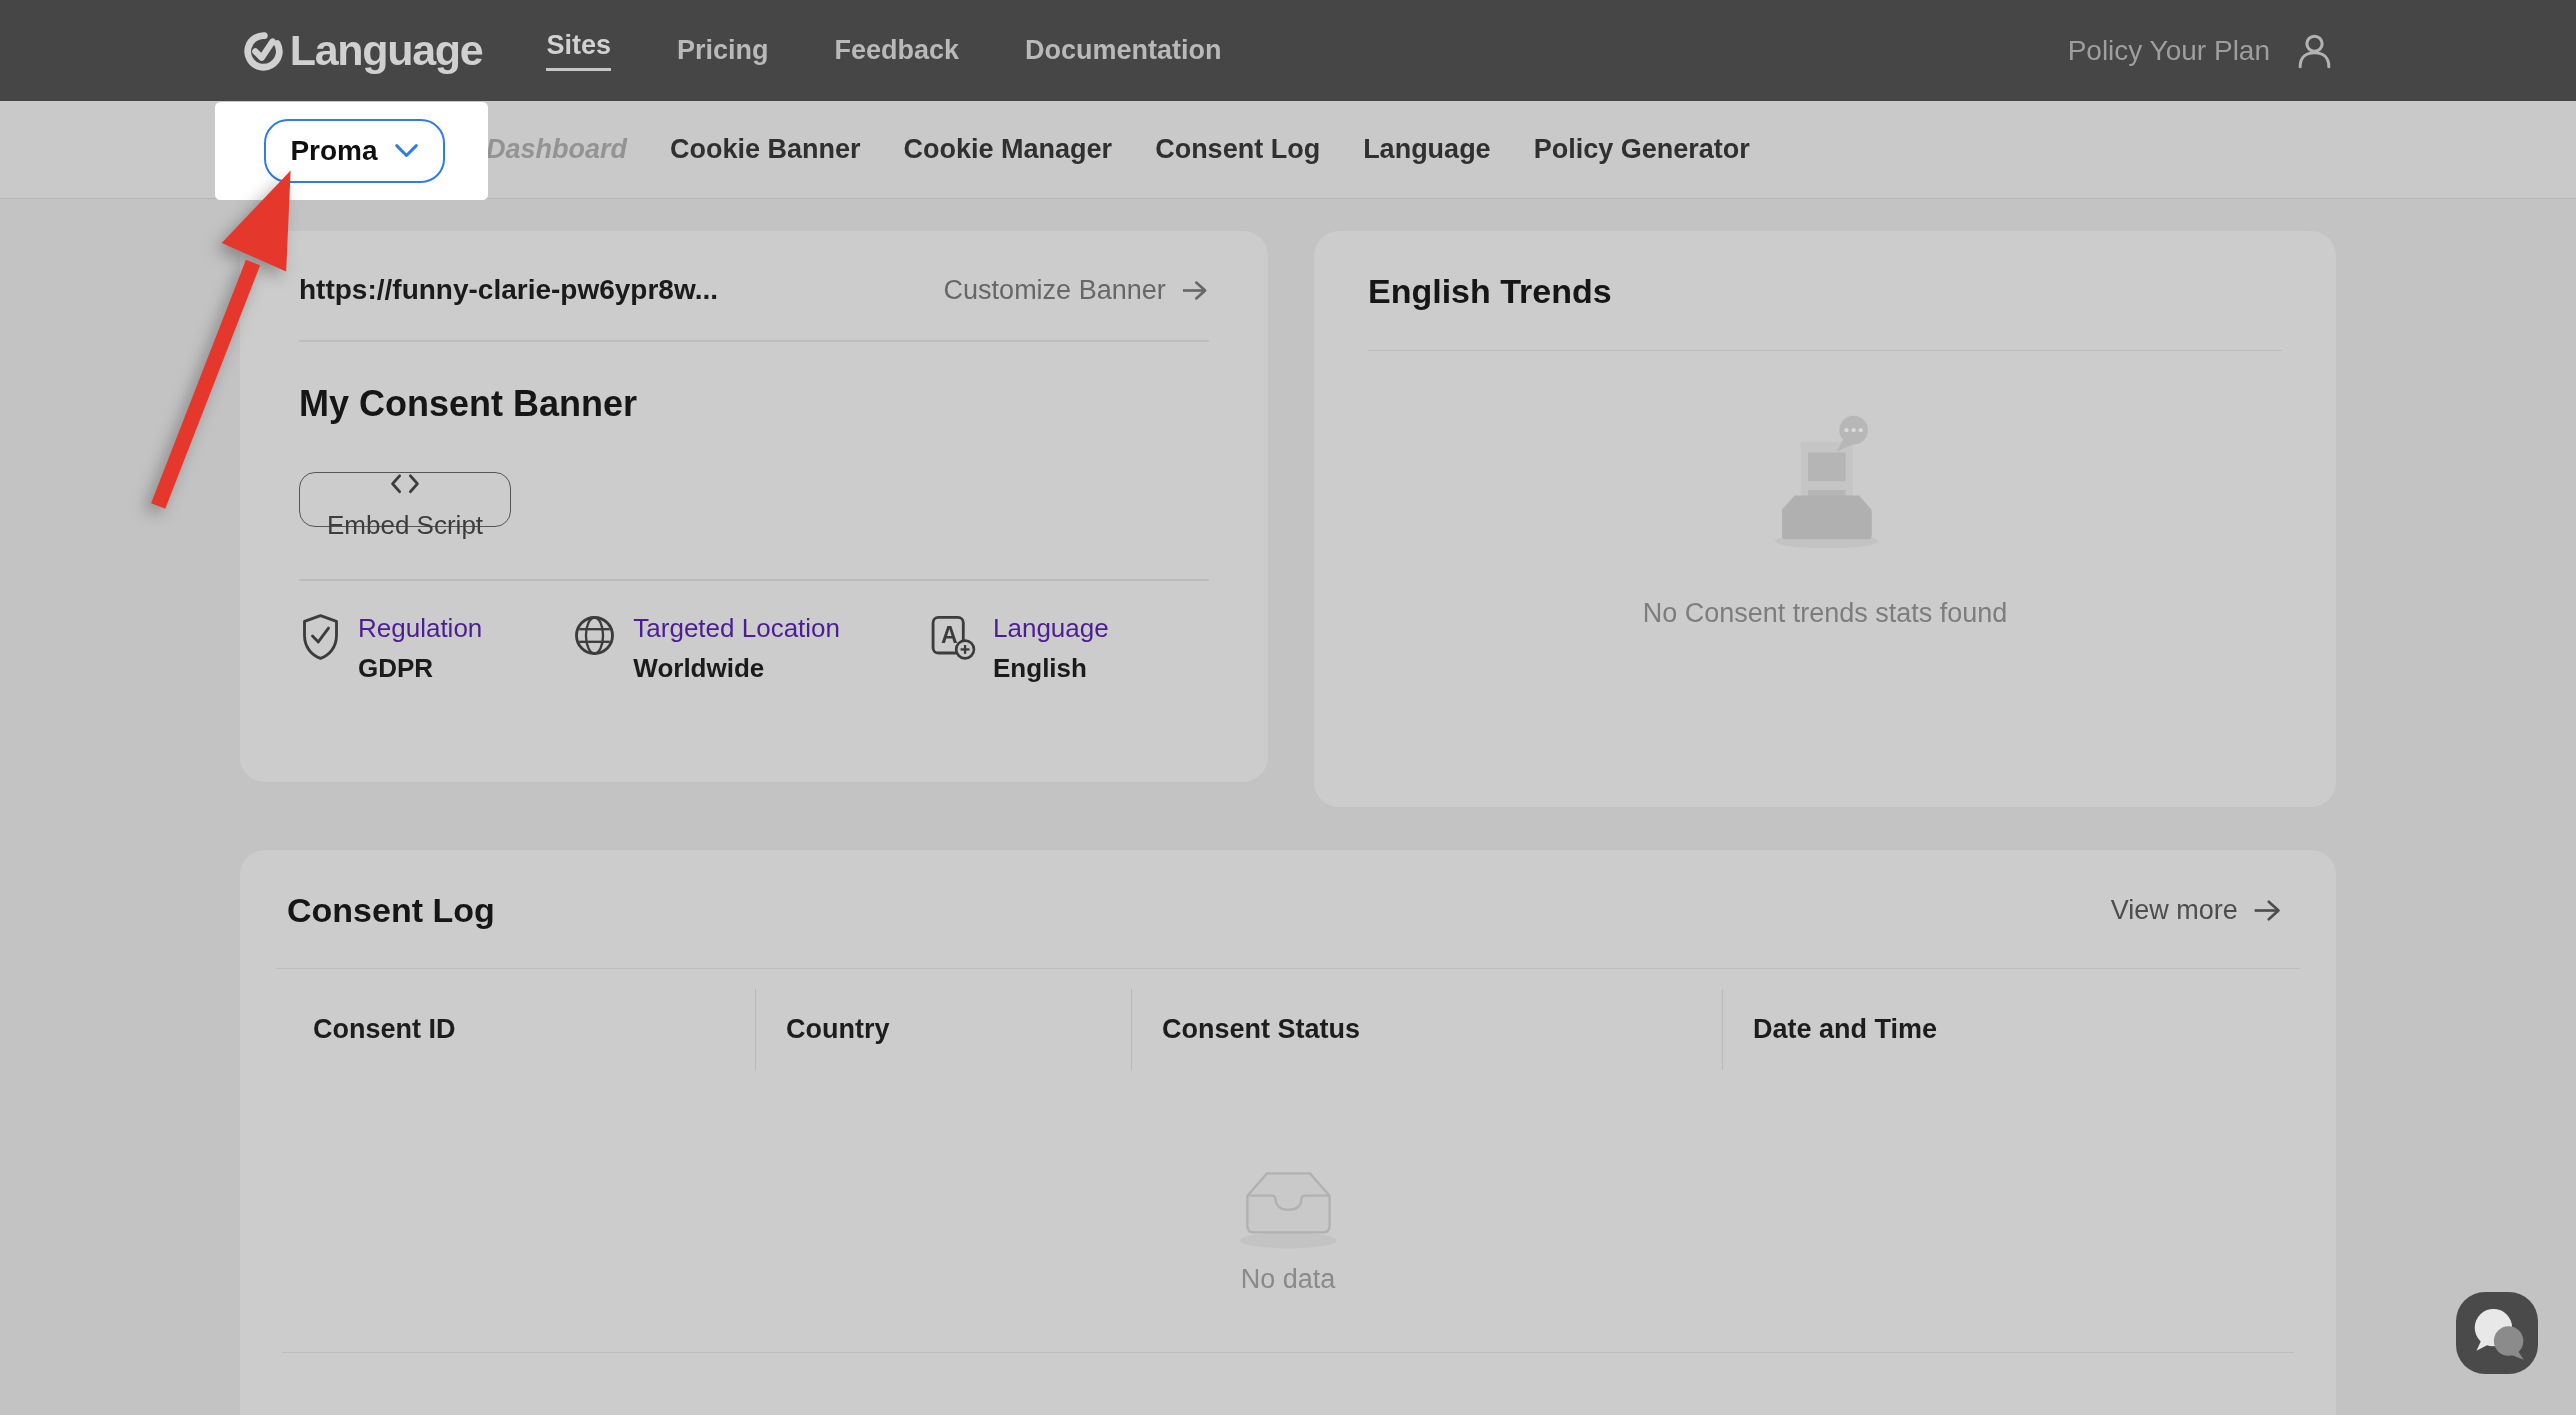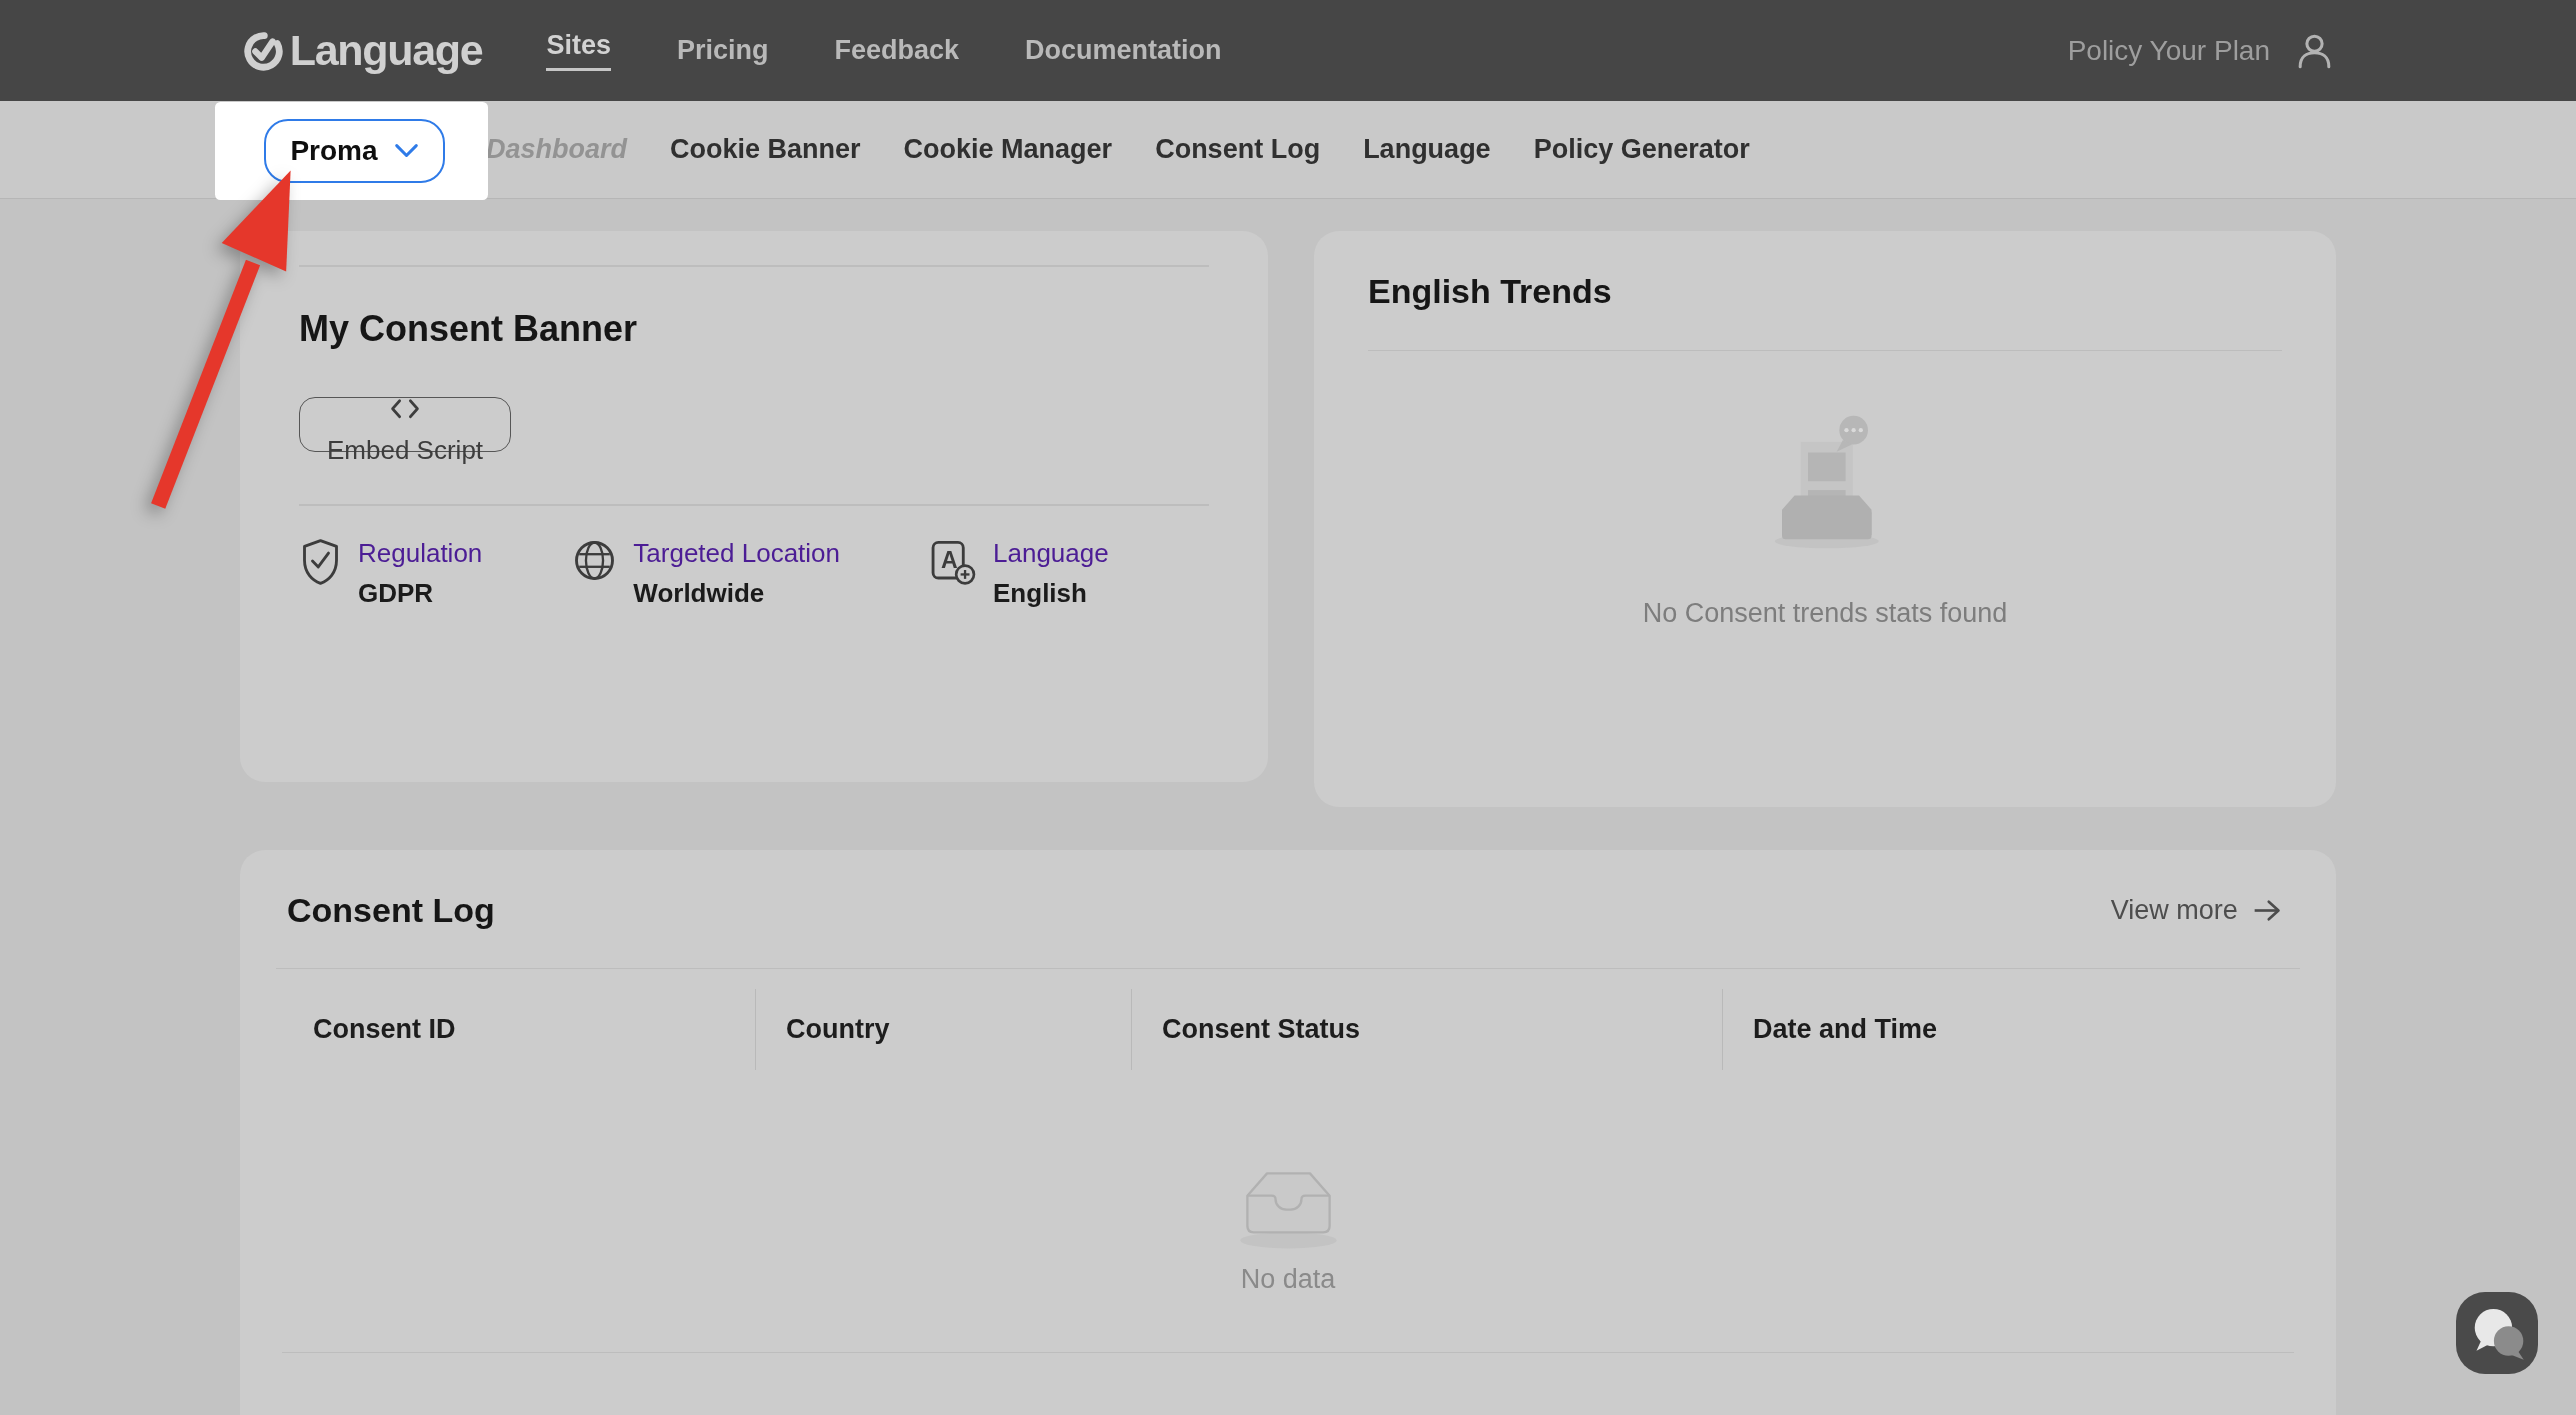--- a/index.html
+++ b/index.html
@@ -170,20 +170,32 @@
     </span>
   </div>
 </div>
 
 <svg class="annotation-arrow" width="233" height="358" viewBox="0 0 260 400">
   <line x1="57" y1="390" x2="163" y2="118" stroke="#e5372b" stroke-width="17"></line>
   <polygon points="205,15 128,96 200,128" fill="#e5372b"></polygon>
 </svg>
 
 <section class="card card-banner">
+  <div class="url-row">
+    <span class="site-url">https://funny-clarie-pw6ypr8w...</span>
+    <span class="link-btn">
+      <span>Customize Banner</span>
+      <span>
+        <svg width="29" height="23" viewBox="0 0 32 26">
+          <line x1="3" y1="13" x2="28" y2="13" stroke="#676767" stroke-width="3"></line>
+          <polyline points="18,4 28,13 18,22" fill="none" stroke="#676767" stroke-width="3" stroke-linecap="round" stroke-linejoin="round"></polyline>
+        </svg>
+      </span>
+    </span>
+  </div>
   <div class="divider banner-divider-1"></div>
   <h2 class="banner-title">My Consent Banner</h2>
   <button class="embed-btn">
     <span>
       <svg width="32" height="21.5" viewBox="0 0 36 24">
         <polyline points="12,3 4,12 12,21" fill="none" stroke="#3d3d3d" stroke-width="3" stroke-linecap="round" stroke-linejoin="round"></polyline>
         <polyline points="24,3 32,12 24,21" fill="none" stroke="#3d3d3d" stroke-width="3" stroke-linecap="round" stroke-linejoin="round"></polyline>
       </svg>
     </span>
     <span>Embed Script</span>

